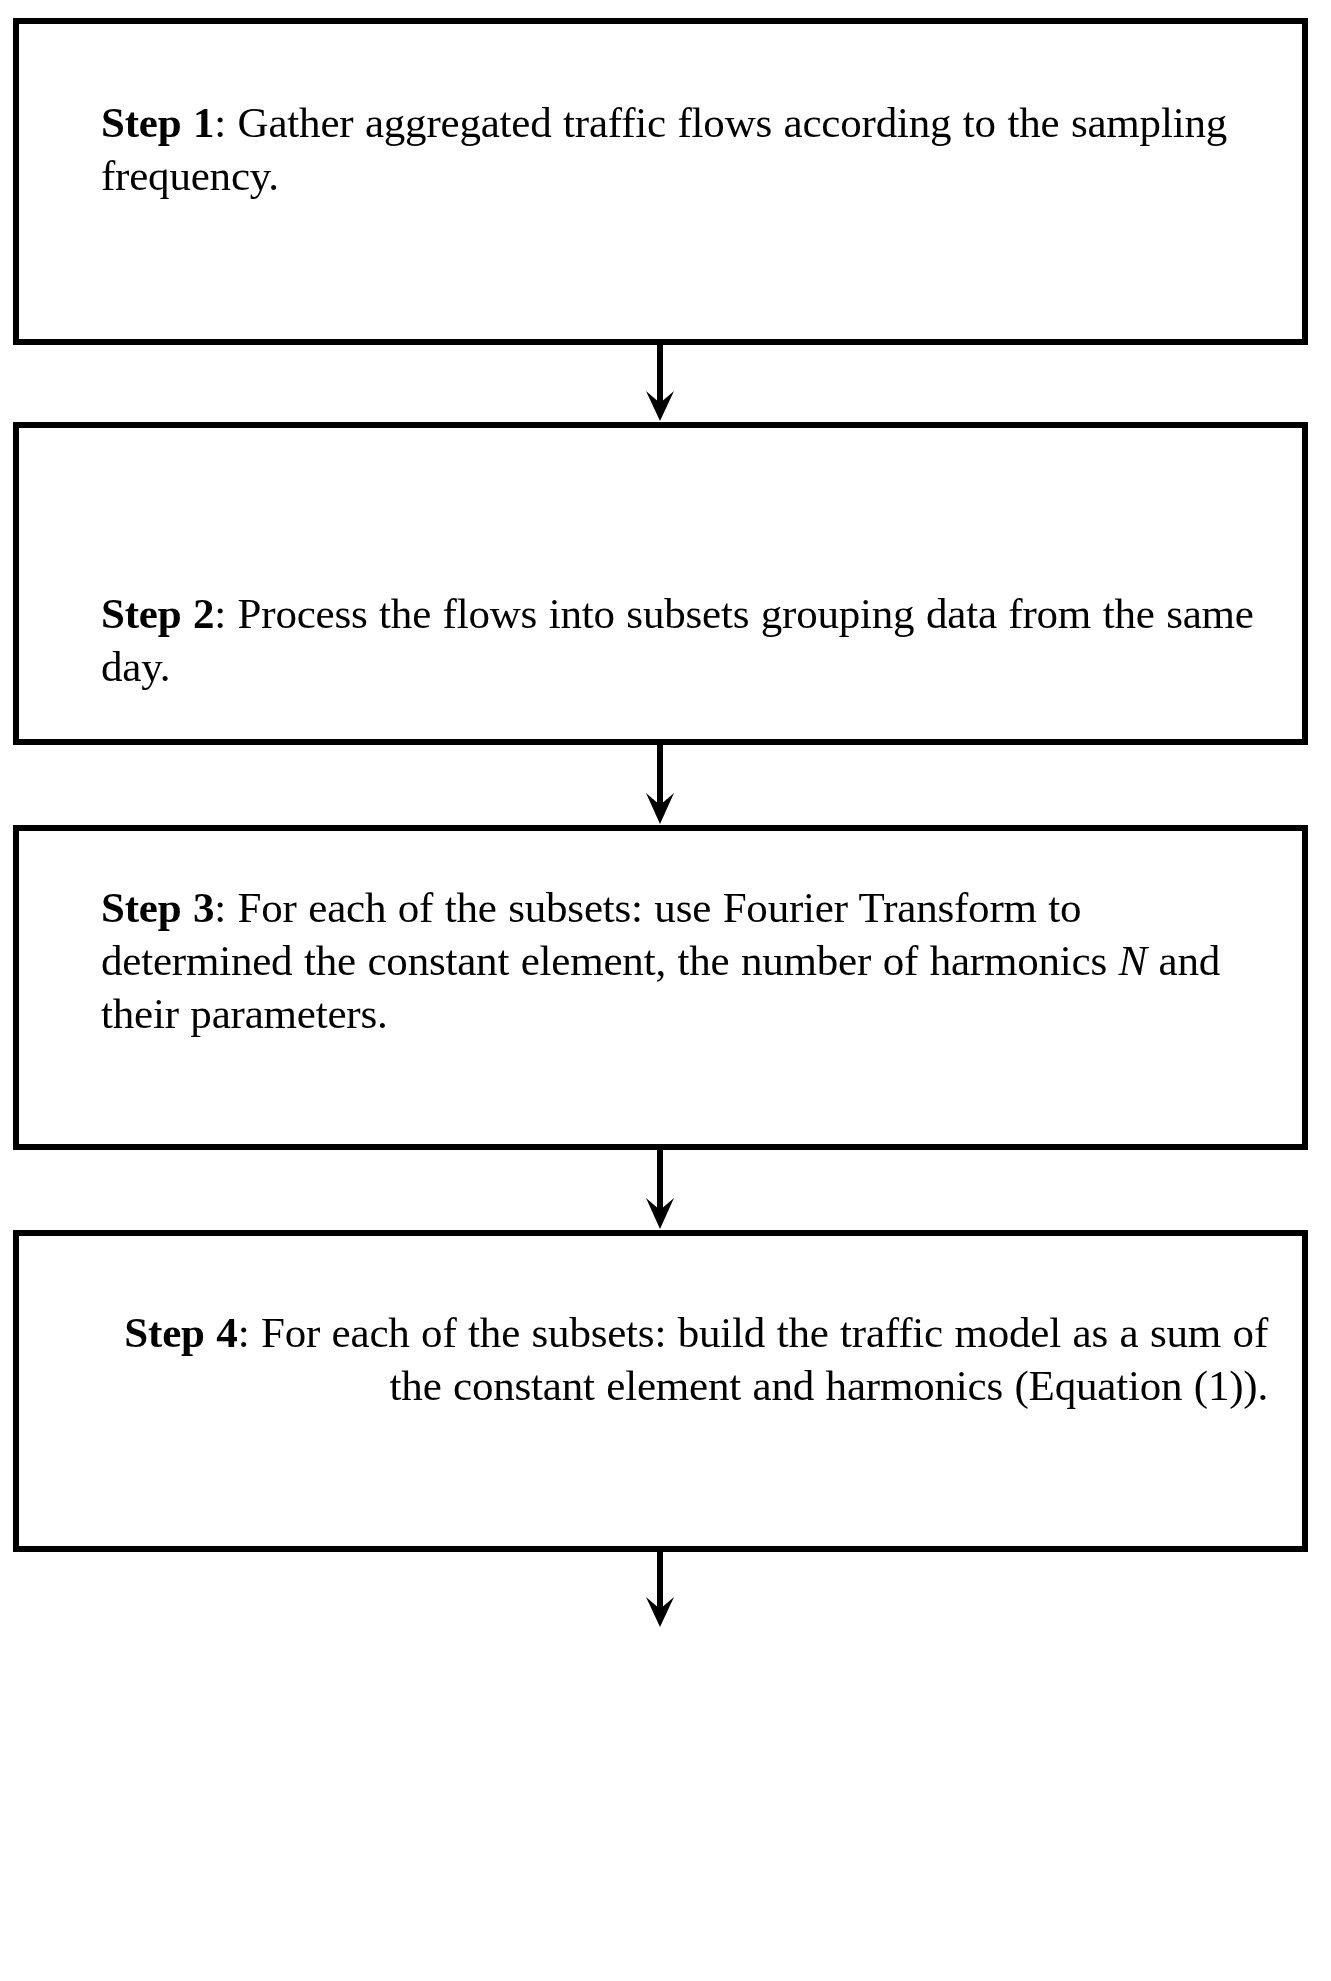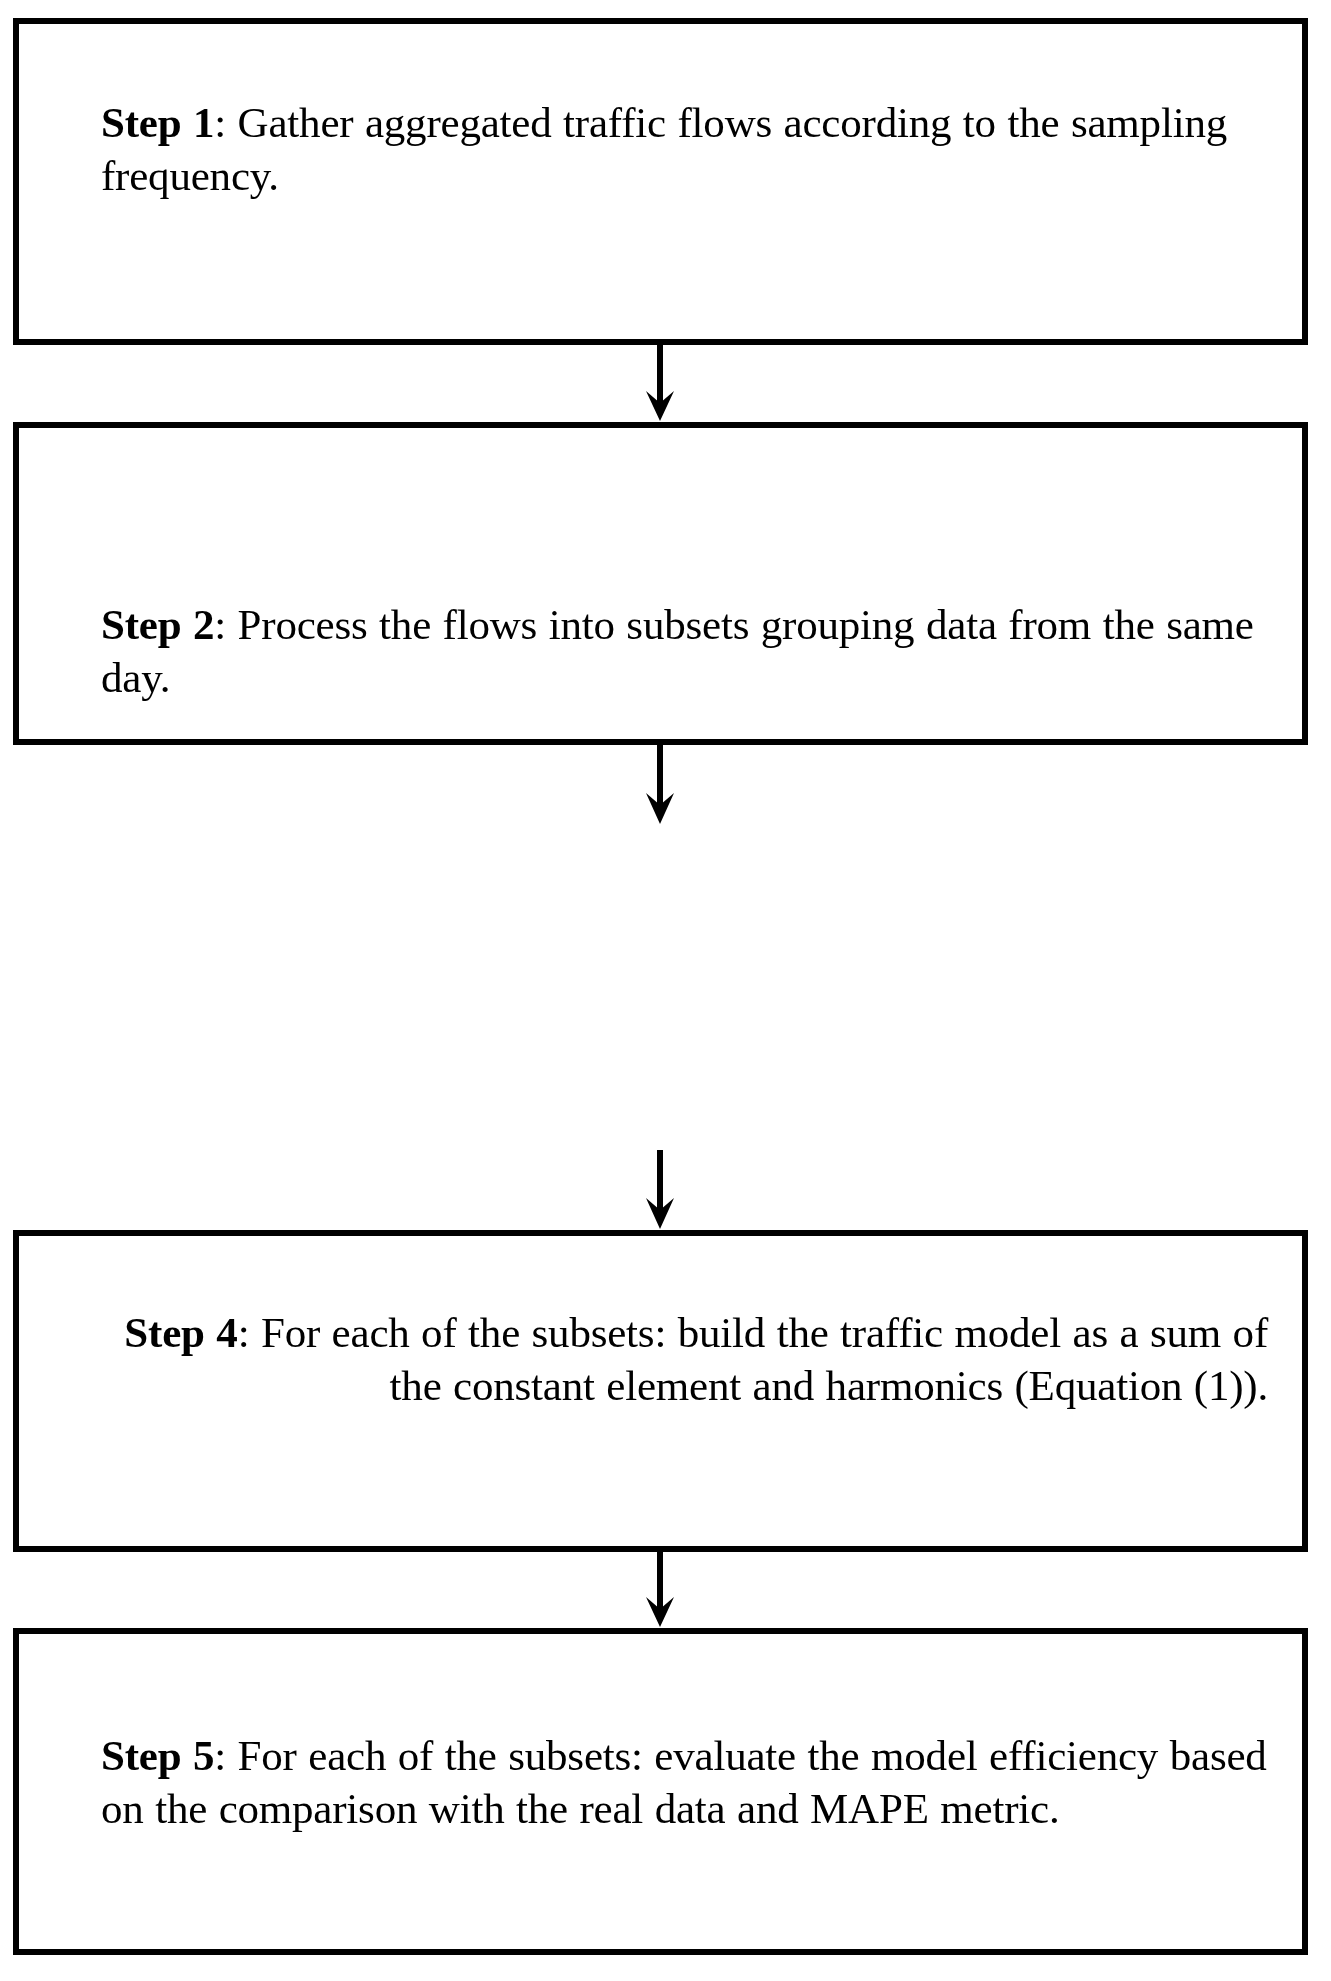--- a/index.html
+++ b/index.html
@@ -54,21 +54,21 @@
   }
 
   
   #box-1 { top: 18px;   height: 327px; }
   #box-2 { top: 422px;  height: 323px; }
   #box-3 { top: 825px;  height: 325px; }
   #box-4 { top: 1230px; height: 322px; }
   #box-5 { top: 1628px; height: 327px; }
 
   #text-1 { top: 72px; }
-  #text-2 { top: 170px; }
+  #text-2 { top: 159px; }
   #text-3 { top: 50px; }
   #text-4 { top: 70px; text-align: right; }
   #text-5 { top: 95px; }
 
   
   .connector {
     position: absolute;
     left: 643px;
     width: 34px;
   }
@@ -102,36 +102,36 @@
     <div class="step-text" id="text-2"><span class="step-label">Step 2</span><span>: </span><span>Process the flows into subsets grouping data from the same day.</span></div>
   </div>
 
   <div class="connector" id="arrow-2">
     <svg viewBox="0 0 34 80" preserveAspectRatio="none">
       <line x1="17" y1="0" x2="17" y2="62" stroke="#000000" stroke-width="6"></line>
       <path d="M 17 79 L 3 48 L 17 60 L 31 48 Z" fill="#000000"></path>
     </svg>
   </div>
 
+  <div class="step-box" id="box-3">
+    <div class="step-text" id="text-3"><span class="step-label">Step 3</span><span>: </span><span>For each of the subsets: use Fourier Transform to determined the constant element, the number of harmonics </span><span class="italic-var">N</span><span> and their parameters.</span></div>
+  </div>
 
   <div class="connector" id="arrow-3">
     <svg viewBox="0 0 34 80" preserveAspectRatio="none">
       <line x1="17" y1="0" x2="17" y2="62" stroke="#000000" stroke-width="6"></line>
       <path d="M 17 79 L 3 48 L 17 60 L 31 48 Z" fill="#000000"></path>
     </svg>
   </div>
 
   <div class="step-box" id="box-4">
     <div class="step-text" id="text-4"><span class="step-label">Step 4</span><span>: </span><span>For each of the subsets: build the traffic model as a sum of the constant element and harmonics (Equation (1)).</span></div>
   </div>
 
   <div class="connector" id="arrow-4">
     <svg viewBox="0 0 34 76" preserveAspectRatio="none">
       <line x1="17" y1="0" x2="17" y2="59" stroke="#000000" stroke-width="6"></line>
       <path d="M 17 75 L 3 45 L 17 57 L 31 45 Z" fill="#000000"></path>
     </svg>
   </div>
 
-  <div class="step-box" id="box-5">
-    <div class="step-text" id="text-5"><span class="step-label">Step 5</span><span>: </span><span>For each of the subsets: evaluate the model efficiency based on the comparison with the real data and MAPE metric.</span></div>
-  </div>
 
 </div>
 
 </body></html>

